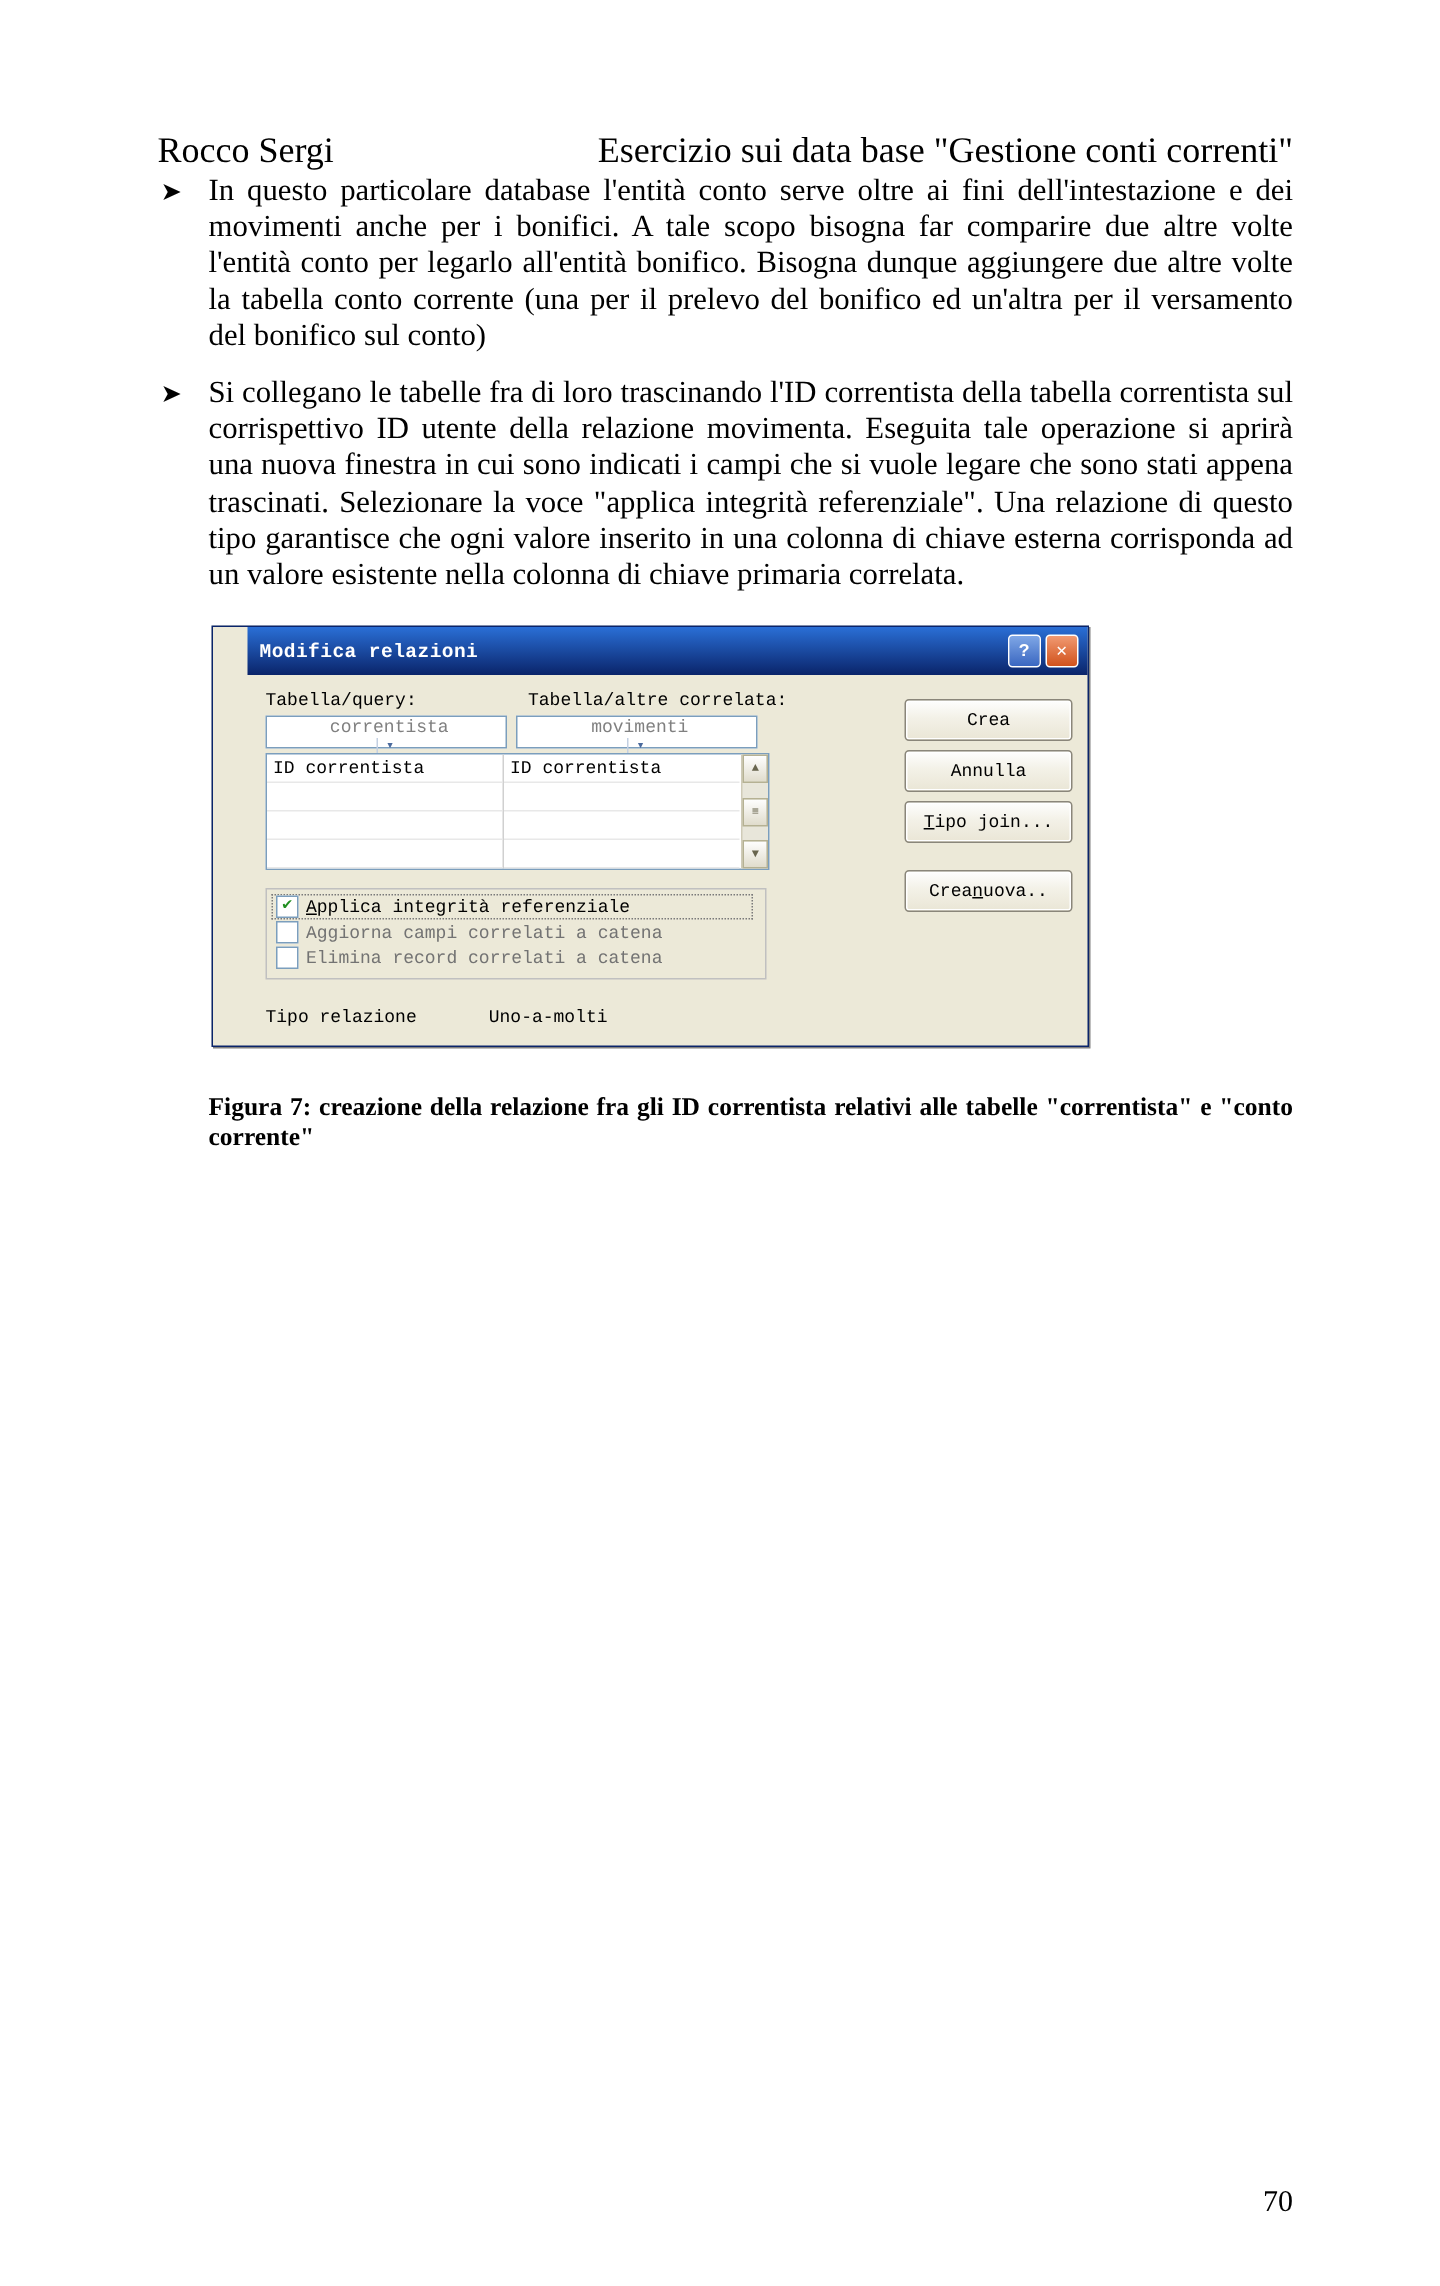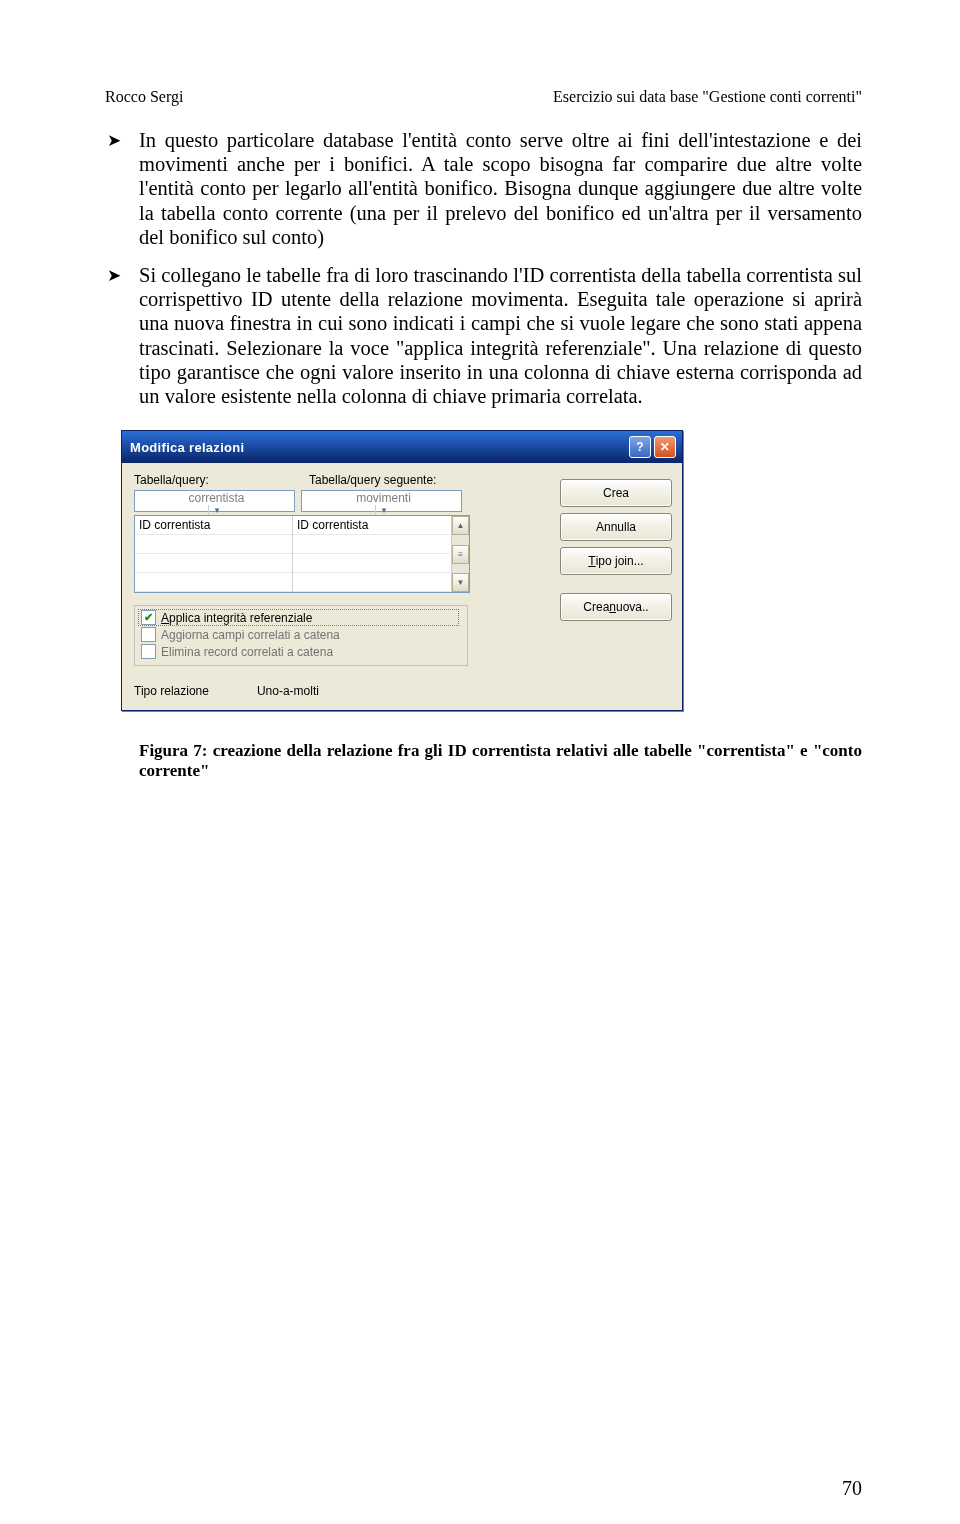--- a/index.html
+++ b/index.html
@@ -9,22 +9,21 @@
     font-family: "Times New Roman", Times, serif;
     color: #000;
     width: 960px;
   }
   .page {
     padding: 88px 98px 60px 105px;
   }
   .header-row {
     display: flex;
     justify-content: space-between;
-    font-size: 16px;
-    margin-bottom: 22px;
+    font-size: 24px;
   }
   .para {
     font-size: 20.5px;
     line-height: 1.18;
     text-align: justify;
     margin: 0 0 10px 0;
     padding-left: 34px;
   }
   .bullet-wrap {
     position: relative;
@@ -39,27 +38,28 @@
   }
   .para2 {
     font-size: 20.5px;
     line-height: 1.18;
     text-align: justify;
     margin: 14px 0 10px 0;
     padding-left: 34px;
   }
   .dialog-box {
     width: 560px;
-    margin: 22px 0 10px 16px;
+    margin: 22px 0 10px 36px;
     border: 1px solid #0a246a;
     background: #ece9d8;
-    font-family: Liberation Sans, sans-serif;
+    font-family: Liberation Mono, monospace;
     font-size: 12.5px;
     color: #000;
     box-shadow: 1px 1px 0 #808080;
+    padding-left: 23px;
   }
   .titlebar {
     background: linear-gradient(to bottom, #2a6fd6 0%, #0a246a 100%);
     color: #fff;
     font-weight: bold;
     padding: 5px 6px 5px 8px;
     display: flex;
     justify-content: space-between;
     align-items: center;
     font-size: 13px;
@@ -238,21 +238,21 @@
     padding-right: 0;
   }
   .last-line {
     font-size: 20.5px;
     margin: 18px 0 10px 0;
     padding-left: 34px;
   }
   .page-num {
     position: absolute;
     right: 98px;
-    bottom: 24px;
+    bottom: 44px;
     font-size: 20px;
   }
   .page-wrap {
     position: relative;
     width: 960px;
     height: 1524px;
   }
 </style>
 </head>
 <body>
@@ -278,21 +278,21 @@
       <span>Modifica relazioni</span>
       <div class="titlebar-buttons">
         <div class="tb-btn help">?</div>
         <div class="tb-btn">✕</div>
       </div>
     </div>
     <div class="dialog-body">
       <div class="dlg-left">
         <div class="labels-row">
           <div>Tabella/query:</div>
-          <div>Tabella/query seguente:</div>
+          <div>Tabella/altre correlata:</div>
         </div>
         <div class="dropdown-row">
           <div class="fake-dropdown">
             <span>correntista</span>
             <span class="dd-arrow">▾</span>
           </div>
           <div class="fake-dropdown">
             <span>movimenti</span>
             <span class="dd-arrow">▾</span>
           </div>

